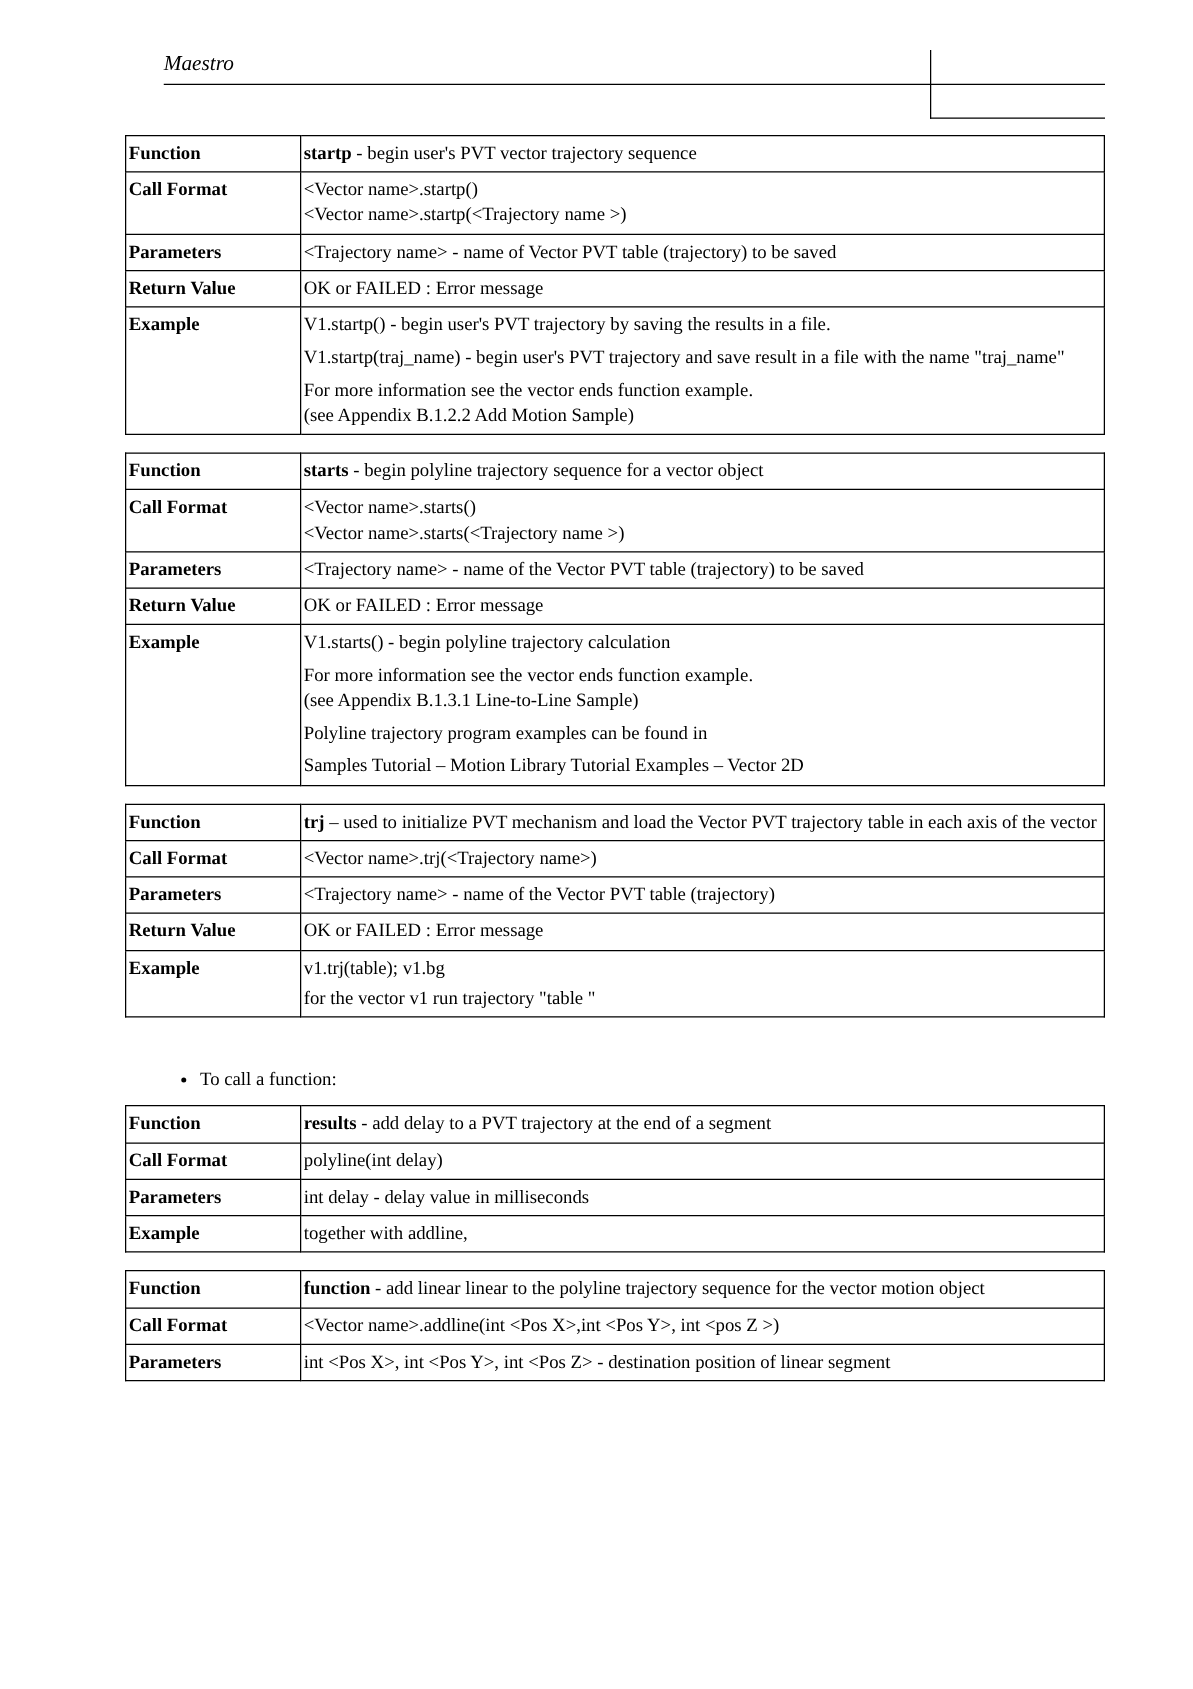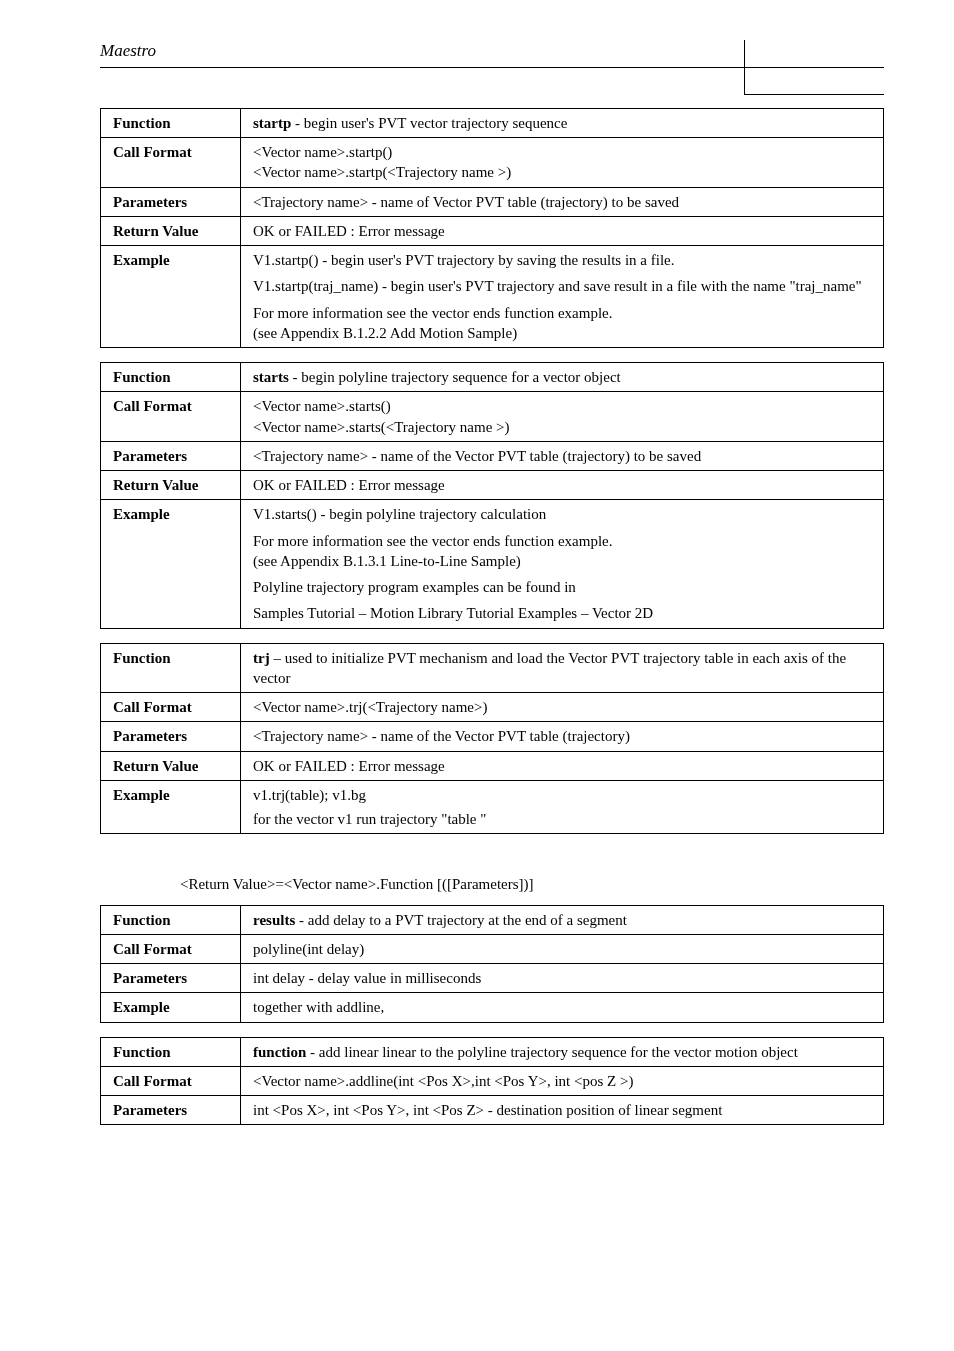--- a/index.html
+++ b/index.html
@@ -24,29 +24,29 @@
   .corner-box {
     position: absolute;
     top: 0;
     right: 0;
     width: 140px;
     height: 55px;
     border: 1px solid #000;
     border-top: none;
     border-right: none;
   }
-  .page-wrap { position: relative; }
+  .page-wrap { position: relative; margin-left: 31px; }
   table.doc {
     border-collapse: collapse;
     width: 100%;
     margin-bottom: 14px;
   }
   table.doc td {
     border: 1px solid #000;
-    padding: 4px 12px;
+    padding: 4px 2px;
     vertical-align: top;
   }
   table.doc td.label {
     width: 140px;
     font-weight: bold;
   }
   .fn-name { font-weight: bold; }
   .bullet-block {
     margin: 40px 0 10px 40px;
   }
@@ -158,21 +158,23 @@
     <td class="label">Example</td>
     <td>
       <div>v1.trj(table); v1.bg</div>
       <div style="margin-top:4px"> for the vector v1 run trajectory  "table "</div>
     </td>
   </tr>
 </tbody>
   </table>
 
 <div class="bullet-block">
-  <div class="bullet-sub">&lt;Return Value&gt;=&lt;Vector name&gt;.Function [([Parameters])]</div>
+  <ul>
+    <li>To call a function:</li>
+  </ul>
 </div>
 
 <table class="doc">
   <tbody>
       <tr>
     <td class="label">Function</td>
     <td><span class="fn-name">results</span><span> - add delay to a PVT trajectory at the end of a segment</span></td>
   </tr>
   <tr>
     <td class="label">Call Format</td>

